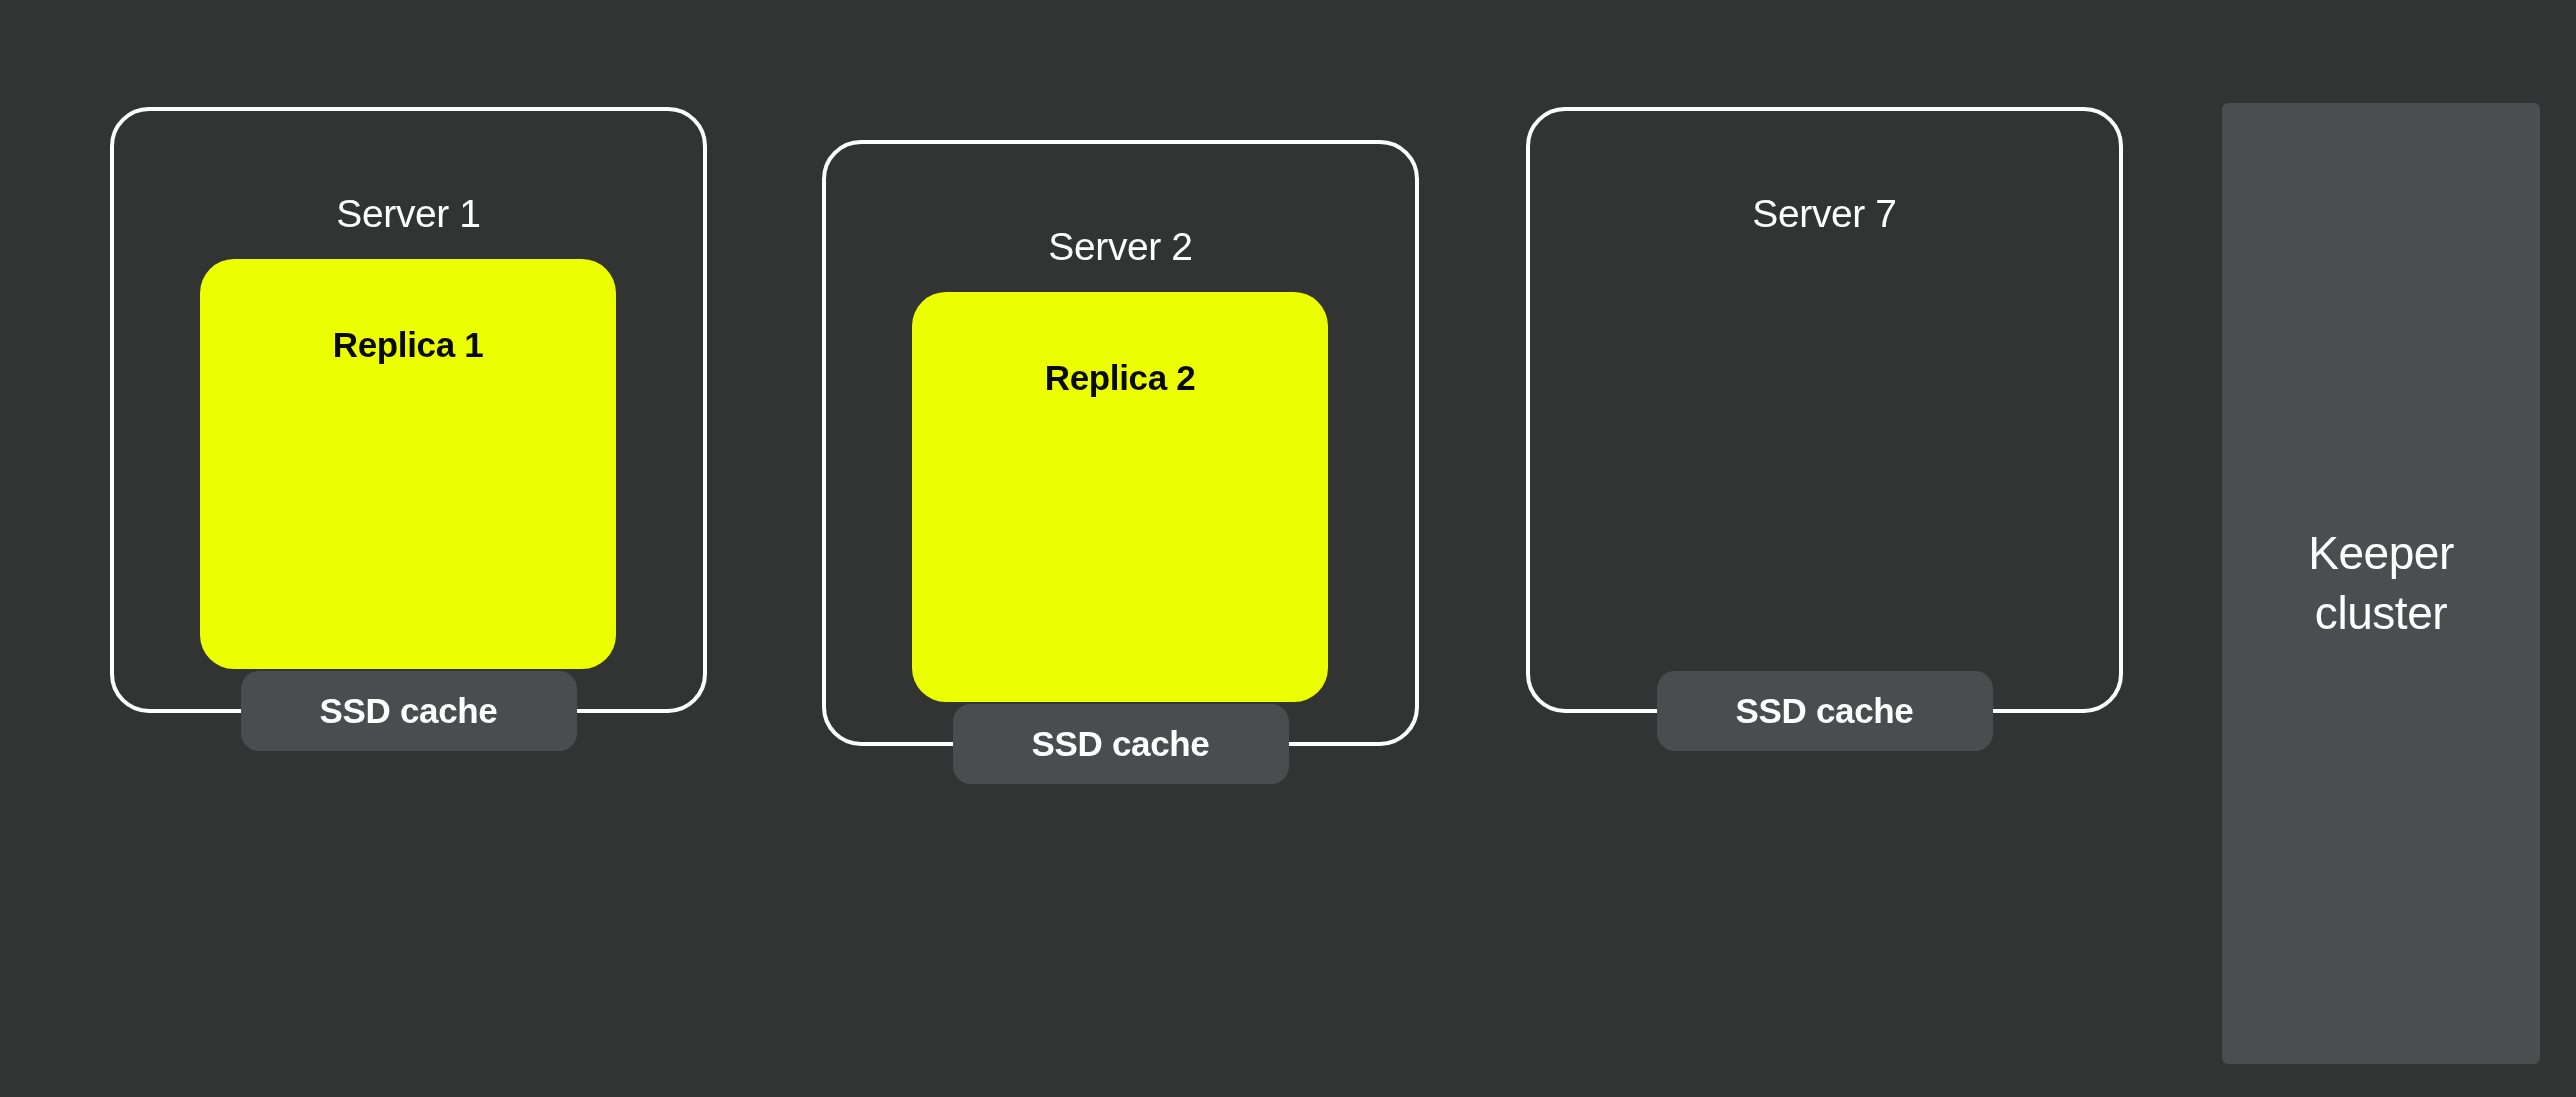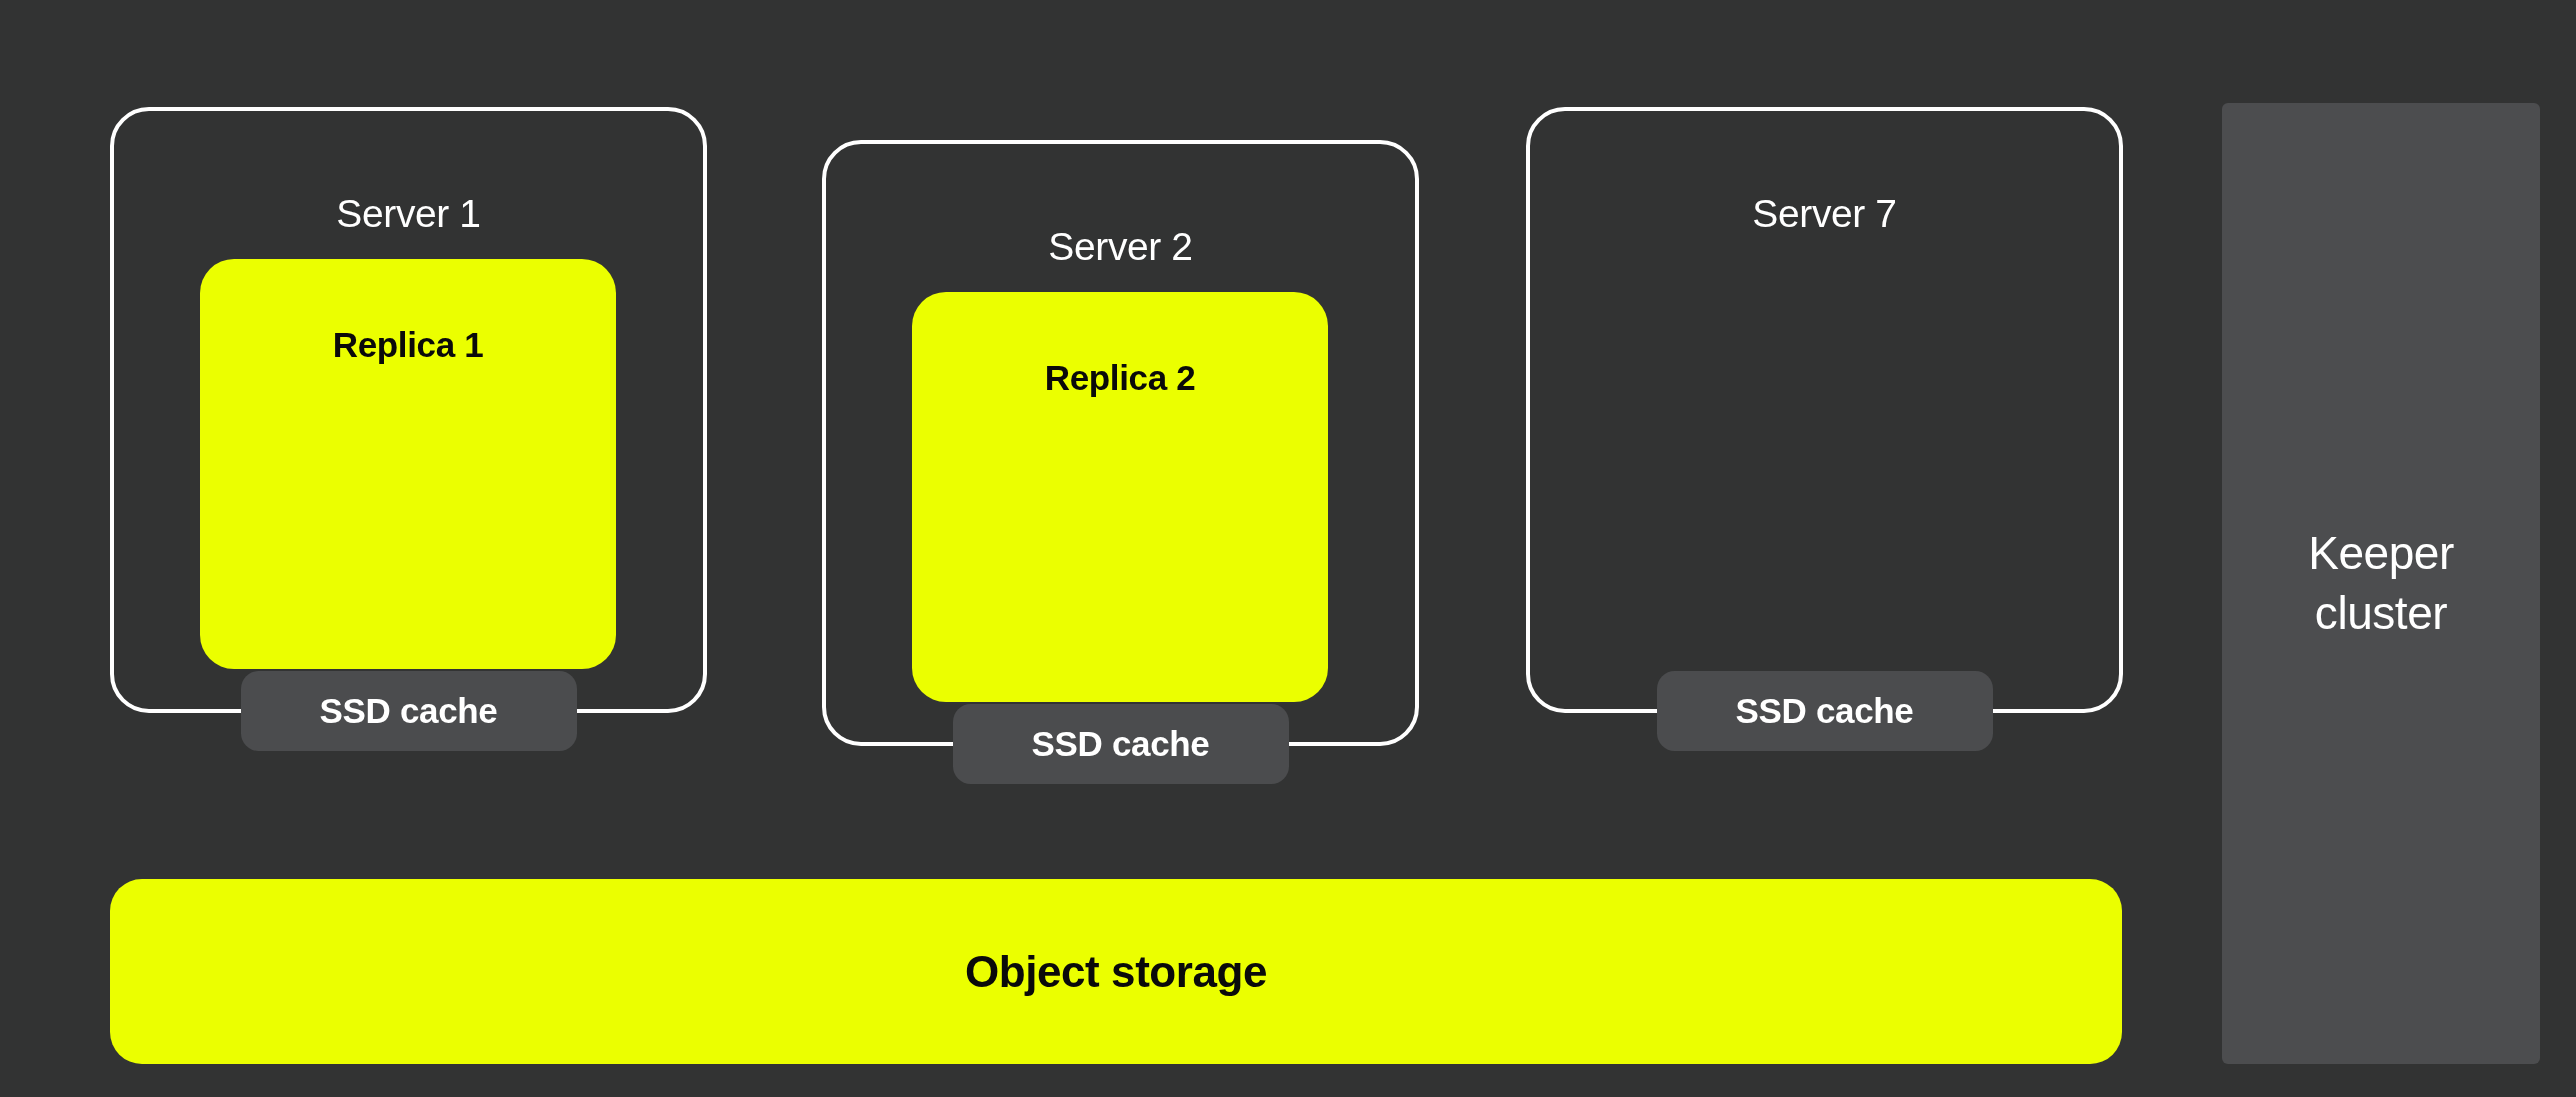--- a/index.html
+++ b/index.html
@@ -162,22 +162,19 @@
     </div>
   </section>
 
   <section class="server server-3">
     <div class="server-label">Server 7</div>
     <div class="ssd-badge">
       <span>SSD cache</span>
     </div>
   </section>
 
-  <div class="object-storage">
-    <span>Object storage</span>
-  </div>
 
   <aside class="keeper">
     <span class="keeper-label">Keeper cluster</span>
   </aside>
 
 </div>
 
 
 </body></html>

